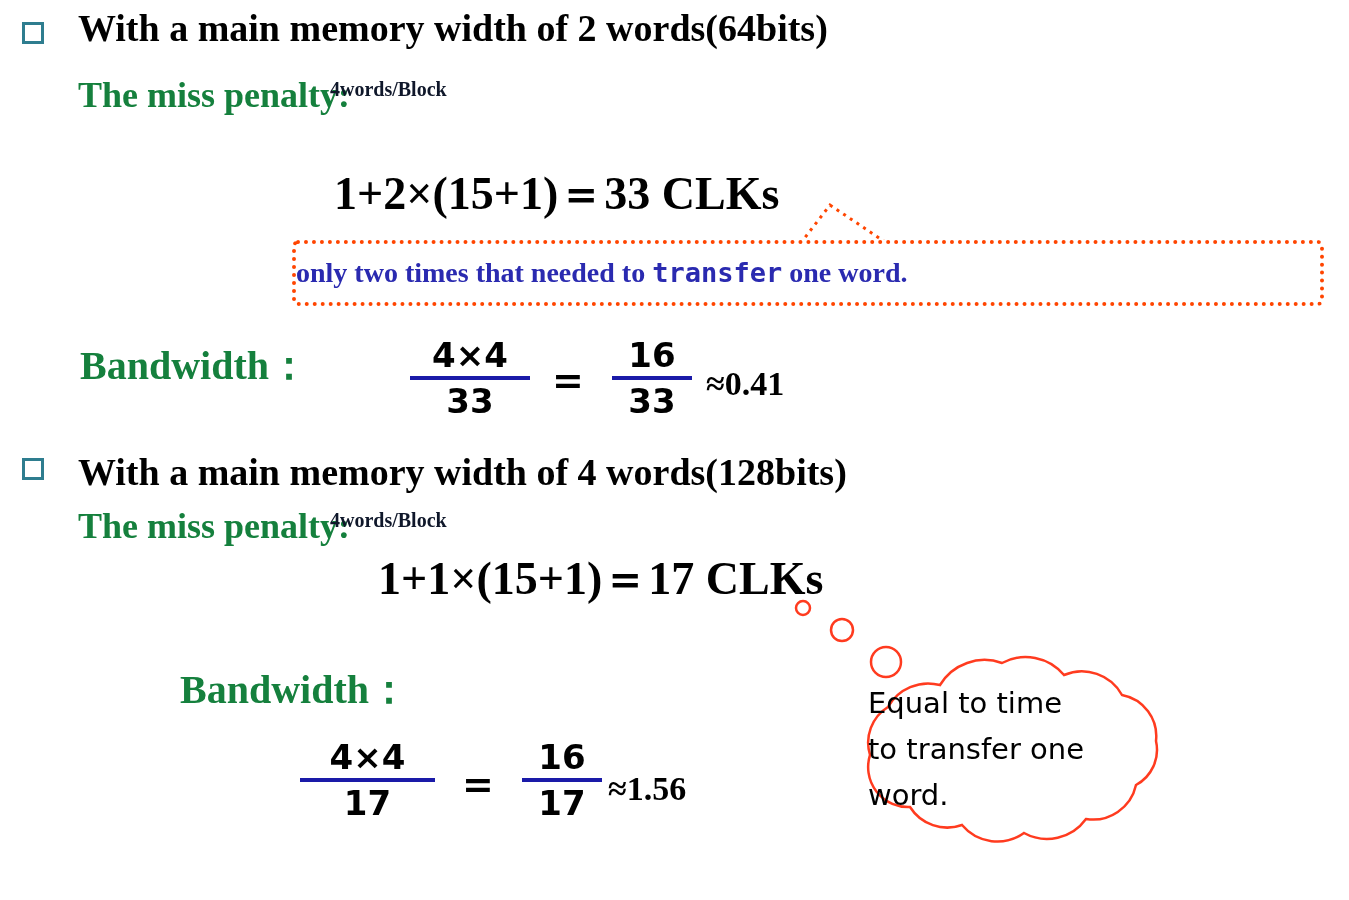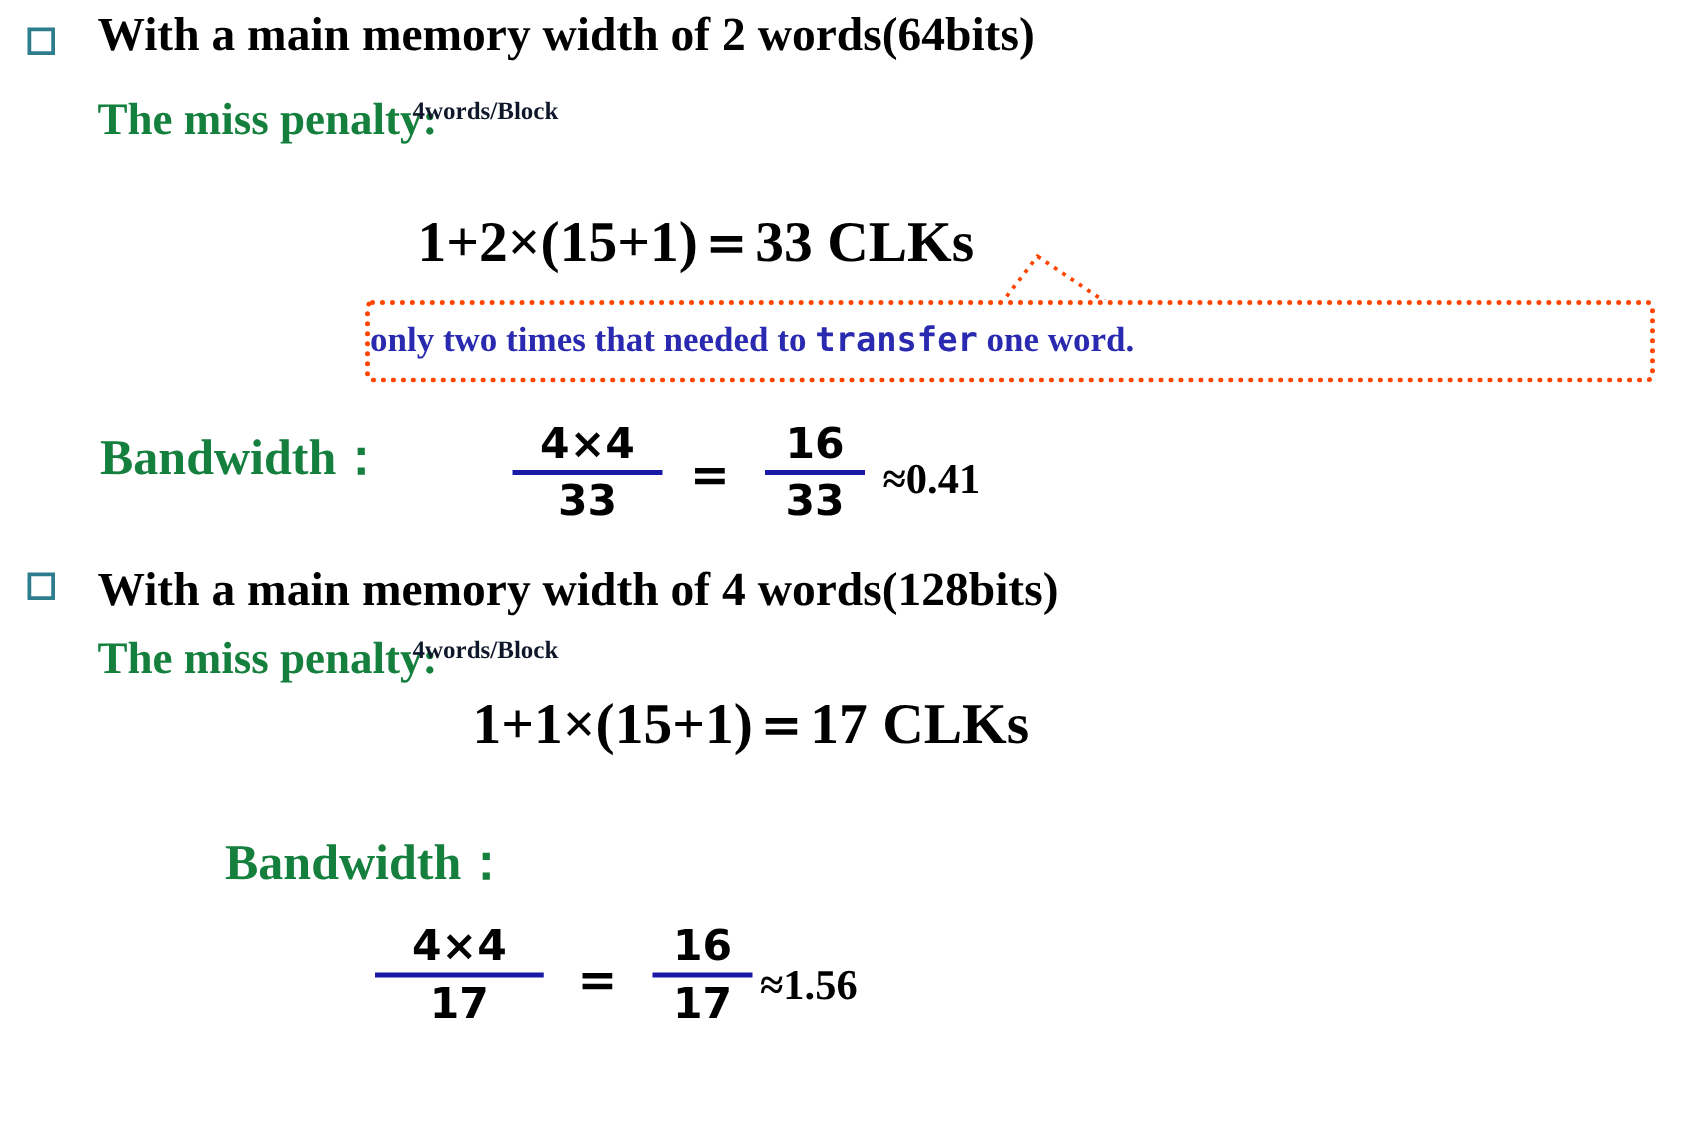--- a/index.html
+++ b/index.html
@@ -214,14 +214,39 @@
   <div class="eqsign" style="left:462px; top:762px;">=</div>
 
   <div class="frac" style="left:522px; top:738px; width:80px;">
     <div class="num">16</div>
     <div class="bar"></div>
     <div class="den">17</div>
   </div>
 
   <div class="approx" style="left:608px; top:770px;">≈1.56</div>
 
+  <div class="cloud-wrap" style="left:780px; top:580px; width:520px; height:300px;">
+    <svg width="520" height="300" style="position:absolute; left:0; top:0;">
+
+      <circle cx="23" cy="28" r="7" fill="none" stroke="#ff3b1f" stroke-width="2.5"></circle>
+      <circle cx="62" cy="50" r="11" fill="none" stroke="#ff3b1f" stroke-width="2.5"></circle>
+      <circle cx="106" cy="82" r="15" fill="none" stroke="#ff3b1f" stroke-width="2.5"></circle>
+
+      <path d="M 90 175
+               a 42 42 0 0 1 18 -48
+               a 46 46 0 0 1 52 -22
+               a 52 52 0 0 1 62 -22
+               a 50 50 0 0 1 62 12
+               a 46 46 0 0 1 58 20
+               a 42 42 0 0 1 34 46
+               a 40 40 0 0 1 -20 44
+               a 44 44 0 0 1 -50 34
+               a 48 48 0 0 1 -62 14
+               a 46 46 0 0 1 -62 -8
+               a 44 44 0 0 1 -52 -18
+               a 40 40 0 0 1 -40 -52 Z" fill="#ffffff" stroke="#ff3b1f" stroke-width="2.5"></path>
+    </svg>
+    <div class="cloud-text" style="left:88px; top:100px;">Equal to time</div>
+    <div class="cloud-text" style="left:88px; top:146px;">to transfer one</div>
+    <div class="cloud-text" style="left:88px; top:192px;">word.</div>
+  </div>
 
 </div>
 
 </body></html>

